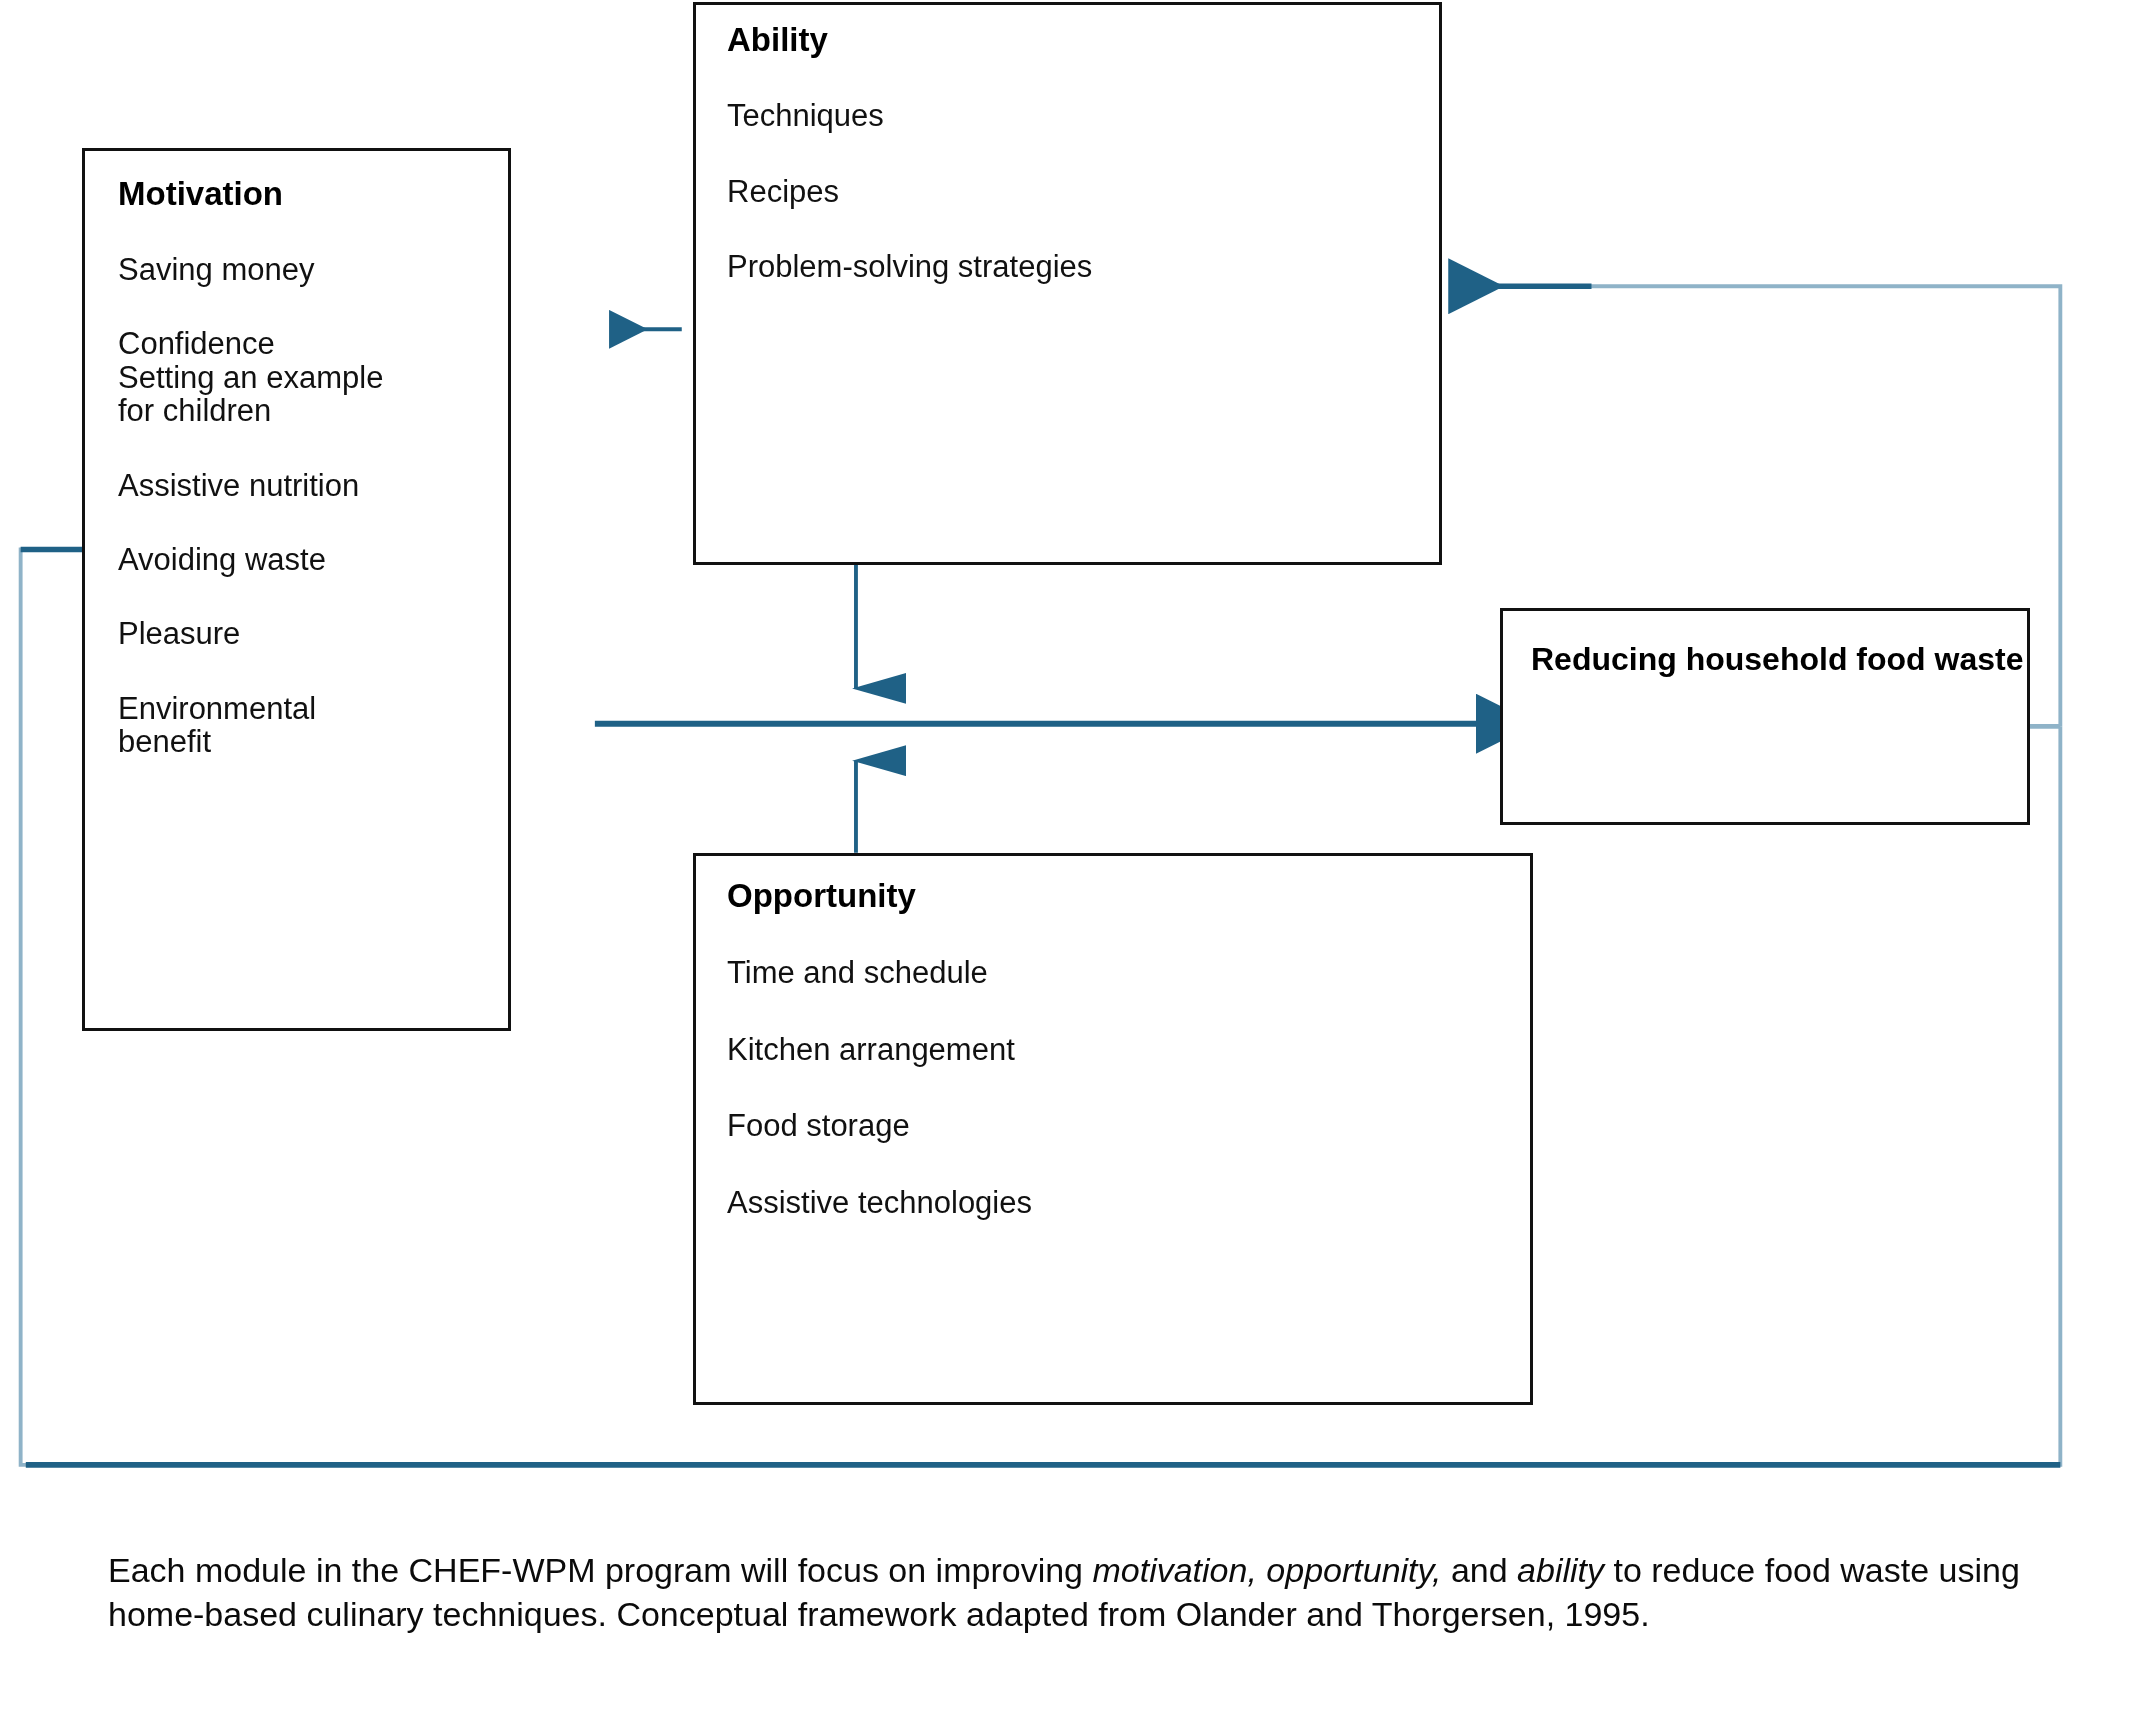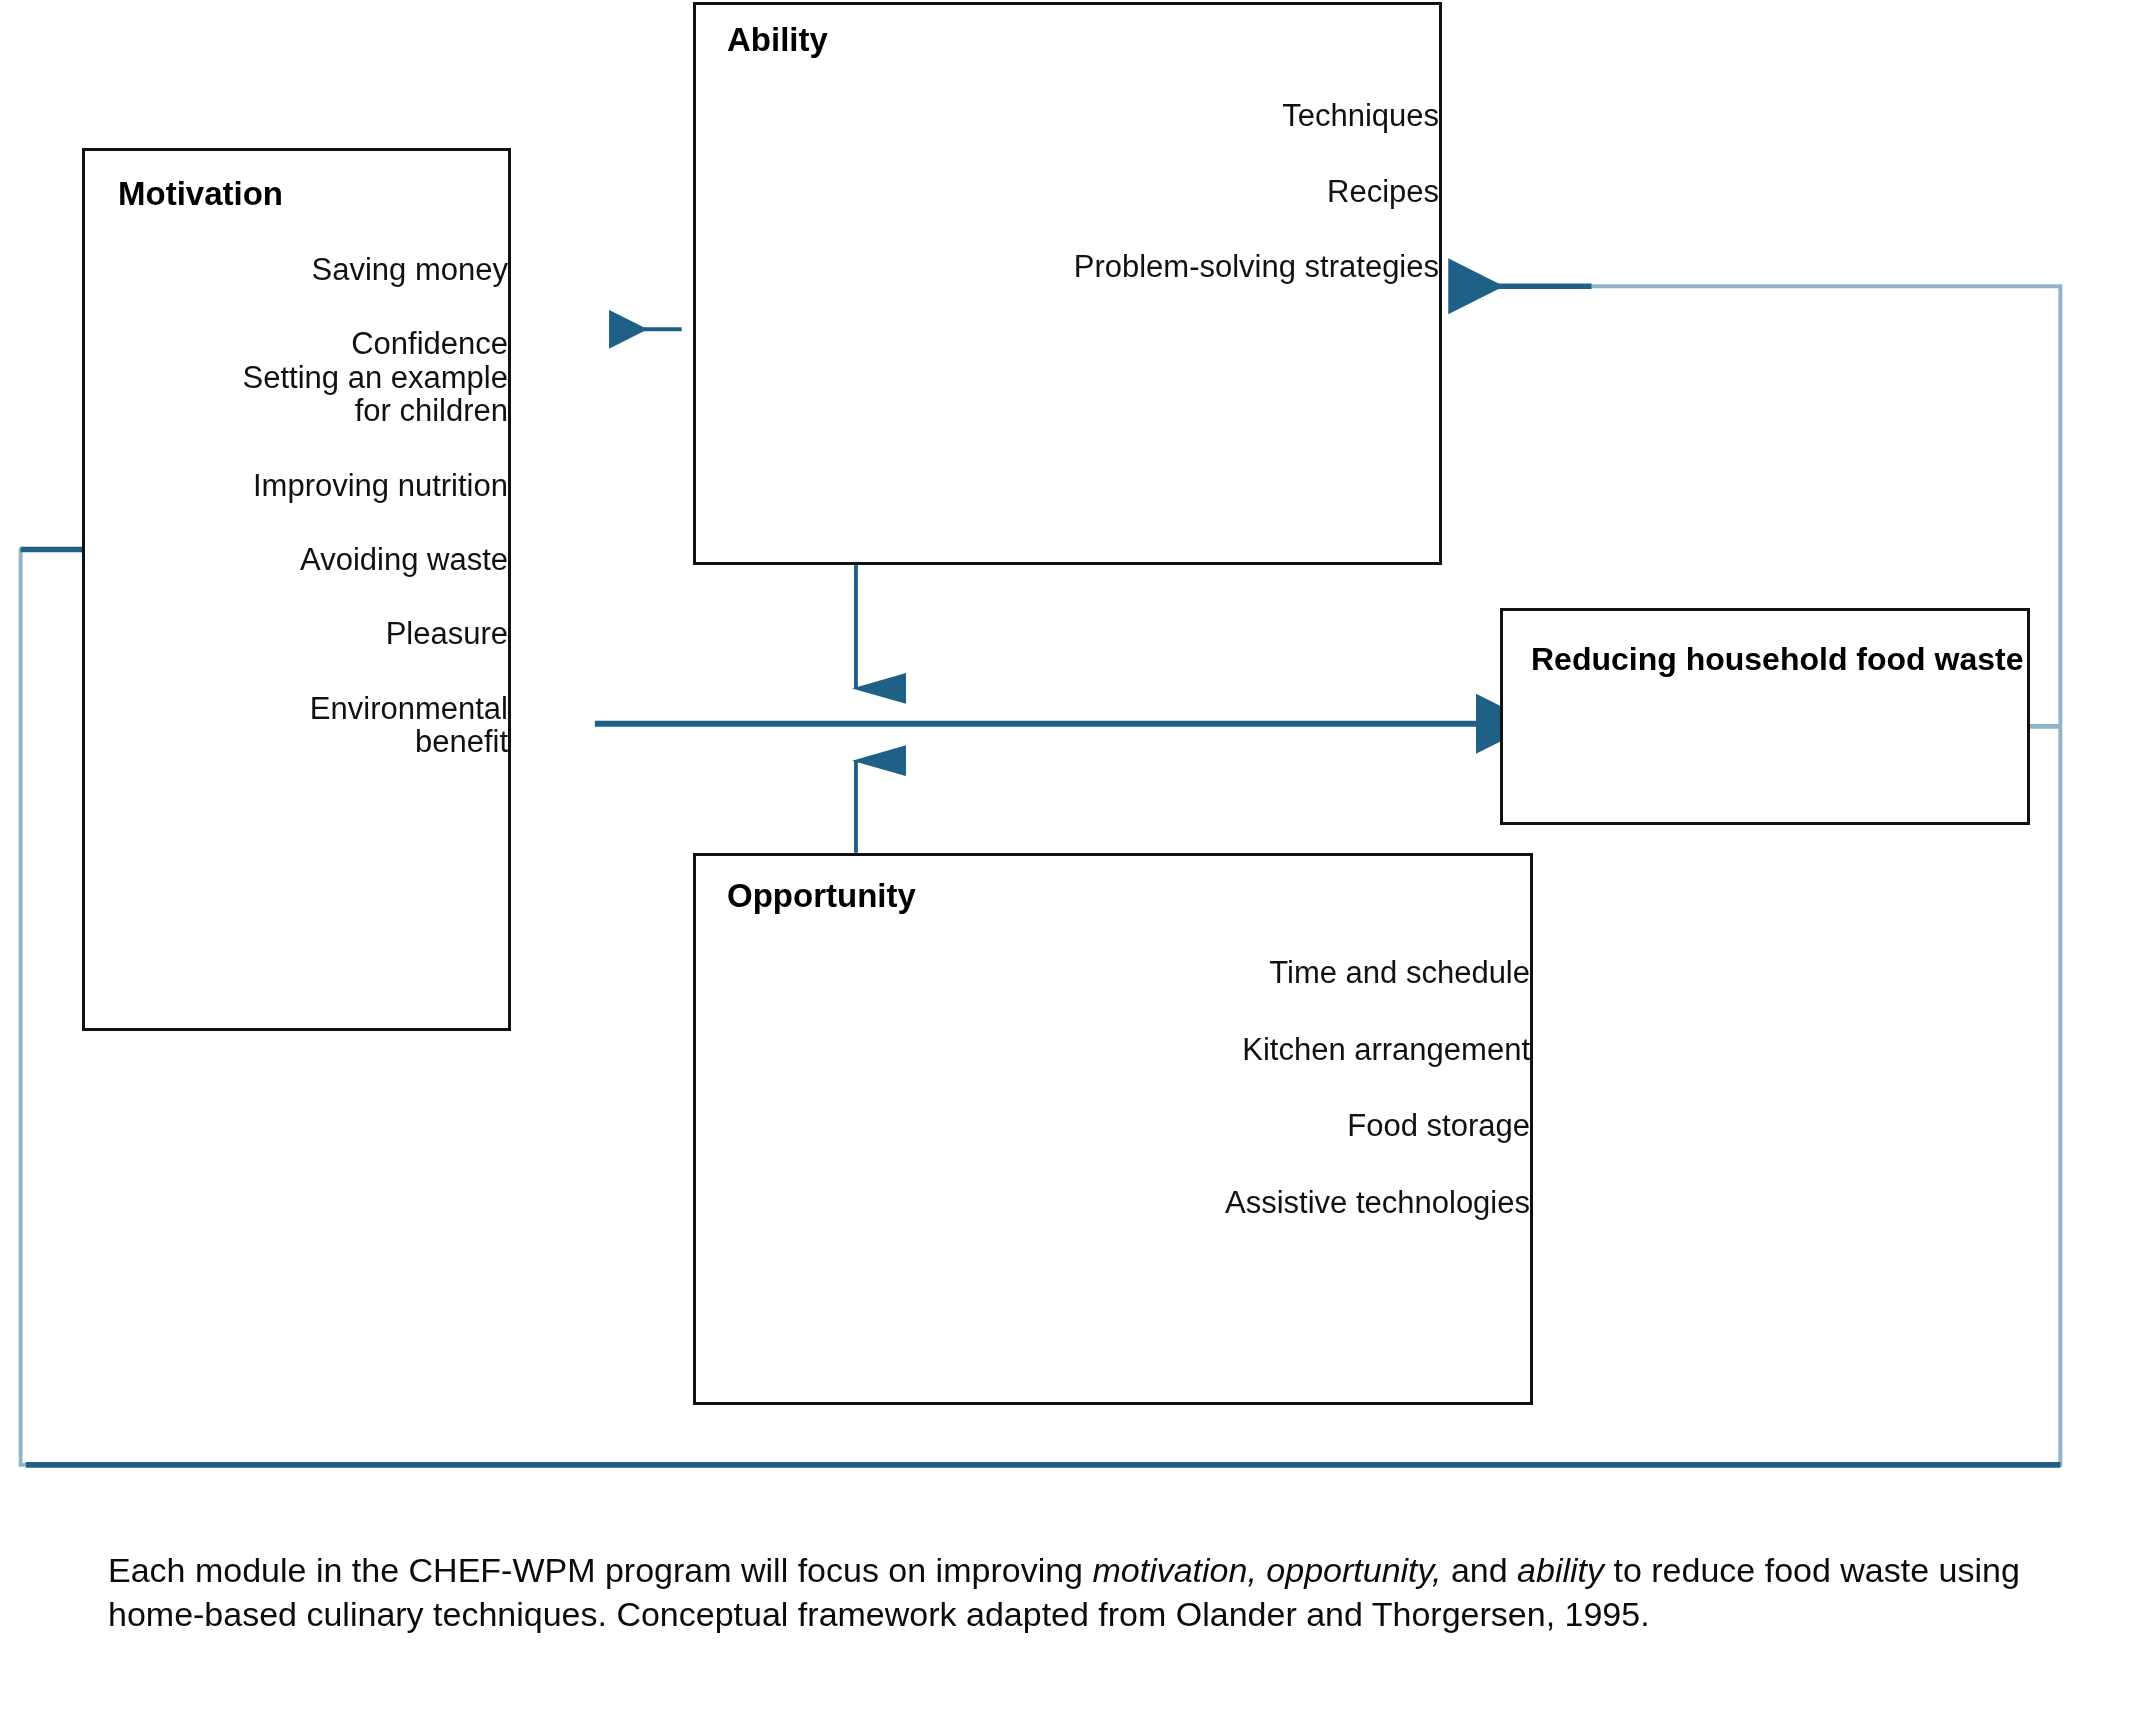--- a/index.html
+++ b/index.html
@@ -46,21 +46,20 @@
     line-height: 1.08;
     color: #000000;
     white-space: pre-line;
   }
   .node-item {
     font-weight: normal;
     font-size: 31px;
     line-height: 1.08;
     color: #111111;
     white-space: pre-line;
-    text-align: right;
   }
 
   
   #node-motivation {
     left: 82px;
     top: 148px;
     width: 429px;
     height: 883px;
   }
   #node-motivation .node-inner { padding: 25px 0 0 33px; }
@@ -151,21 +150,21 @@
     <line x1="48" y1="1277" x2="215" y2="1277" stroke="#1f6186" stroke-width="13" marker-end="url(#ah-right)"></line>
   </svg>
 
   <div class="node" id="node-motivation">
     <div class="node-inner">
       <div class="node-title">Motivation</div>
       <div class="node-item">Saving money</div>
       <div class="node-item">Confidence
 Setting an example
 for children</div>
-      <div class="node-item">Improving nutrition</div>
+      <div class="node-item">Assistive nutrition</div>
       <div class="node-item">Avoiding waste</div>
       <div class="node-item">Pleasure</div>
       <div class="node-item">Environmental
 benefit</div>
     </div>
   </div>
 
   <div class="node" id="node-ability">
     <div class="node-inner">
       <div class="node-title">Ability</div>

